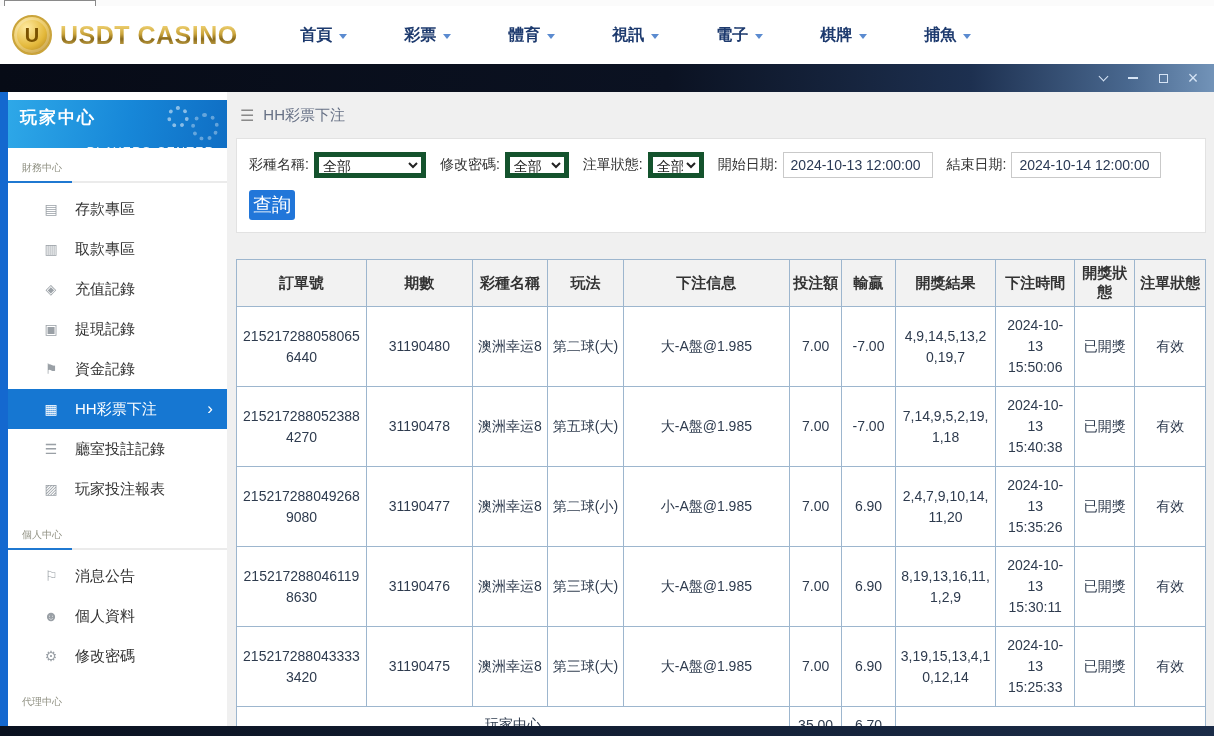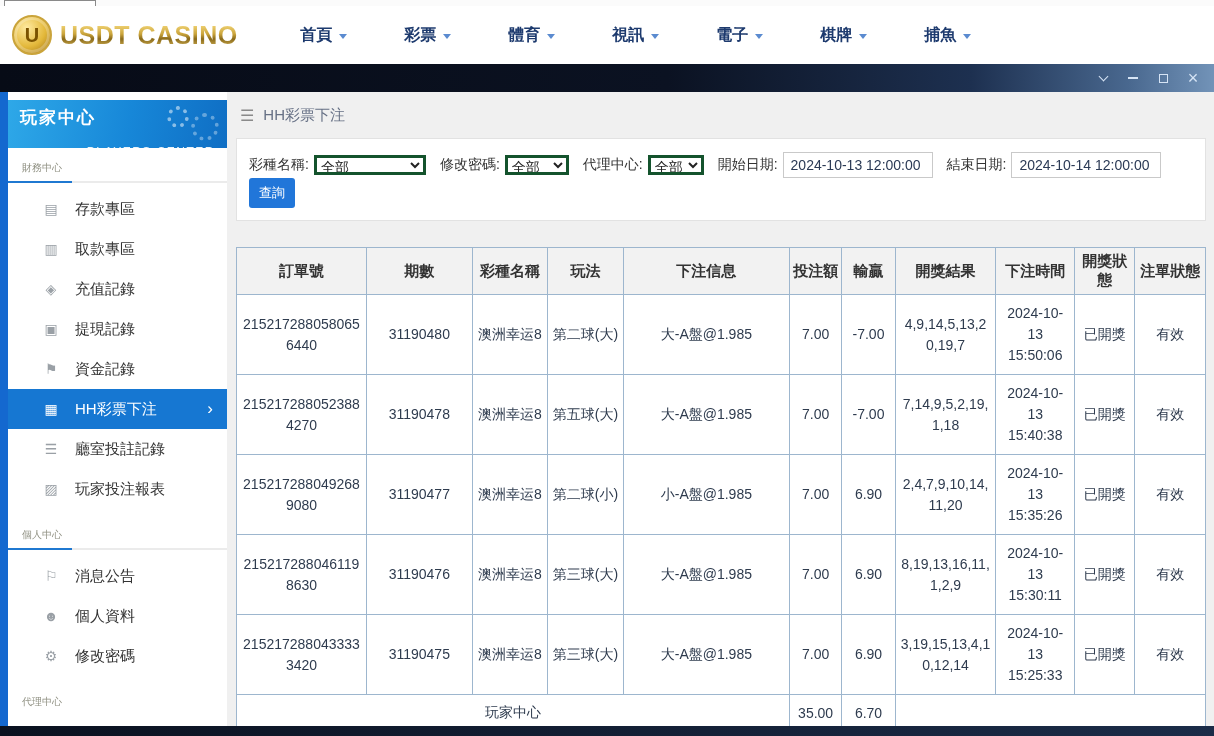--- a/index.html
+++ b/index.html
@@ -73,27 +73,27 @@
   
   .content { flex:1; background:#f0f0f0; padding:0 8px 0 9px; overflow:hidden; }
   .breadcrumb { height:46px; display:flex; align-items:center; gap:9px; color:#667085;
                 font-size:15px; padding-left:4px; }
   .hamburger { color:#8a8a8a; font-size:16px; cursor:pointer; }
   .card { background:#fff; border:1px solid #e2e2e2; }
   .filter-card { padding:13px 12px 12px; }
   .filter-row { display:flex; align-items:center; font-size:14px; color:#333; white-space:nowrap; }
   .flabel { margin:0 5px 0 0; }
   .fgap { margin-left:14px; }
-  .fselect { height:20px; border:3px solid #14532d; background:#fff; font-size:14px; color:#222;
+  .fselect { height:26px; border:5px solid #14532d; background:#fff; font-size:14px; color:#222;
              font-family:inherit; }
   .sel-lg { width:112px; } .sel-md { width:64px; } .sel-sm { width:56px; }
   .fdate { width:150px; height:26px; border:1px solid #c9c9c9; padding:0 7px; font-size:14px;
            color:#2b3a55; font-family:inherit; }
-  .btn-query { margin-top:0; background:#2176d9; color:#fff; border:none; width:46px; height:30px;
-               border-radius:3px; font-size:13px; cursor:pointer; font-family:Liberation Mono, monospace; }
+  .btn-query { margin-top:12px; background:#2176d9; color:#fff; border:none; width:46px; height:30px;
+               border-radius:3px; font-size:19px; cursor:pointer; font-family:Liberation Mono, monospace; }
 
   
   .table-card { margin-top:26px; border:none; }
   table { width:100%; border-collapse:collapse; table-layout:fixed; }
   th,td { border:1px solid #9db6ce; text-align:center; font-size:14px; color:#2e3b4e;
           padding:8px 4px; vertical-align:middle; }
   th { background:#f2f2f2; font-weight:700; color:#333; font-size:15px; height:41px; padding:4px 2px; }
   .c-break { word-break:break-all; line-height:1.5; }
   tbody tr.data-row td { height:57px; line-height:1.5; }
   tr.summary td { height:37px; padding:8px 4px; }
@@ -248,21 +248,21 @@
         <span class="hamburger">☰</span>
         <span>HH彩票下注</span>
       </div>
 
       <section class="card filter-card">
         <div class="filter-row">
           <label class="flabel">彩種名稱:</label>
           <select class="fselect sel-lg"><option>全部</option></select>
           <label class="flabel fgap">修改密碼:</label>
           <select class="fselect sel-md"><option>全部</option></select>
-          <label class="flabel fgap">代理中心:</label>
+          <label class="flabel fgap">注單狀態:</label>
           <select class="fselect sel-sm"><option>全部</option></select>
           <label class="flabel fgap">開始日期:</label>
           <input class="fdate" value="2024-10-13 12:00:00" style="">
           <label class="flabel fgap">結束日期:</label>
           <input class="fdate" value="2024-10-14 12:00:00" style="">
         </div>
         <button class="btn-query">查詢</button>
       </section>
 
       <section class="card table-card">

